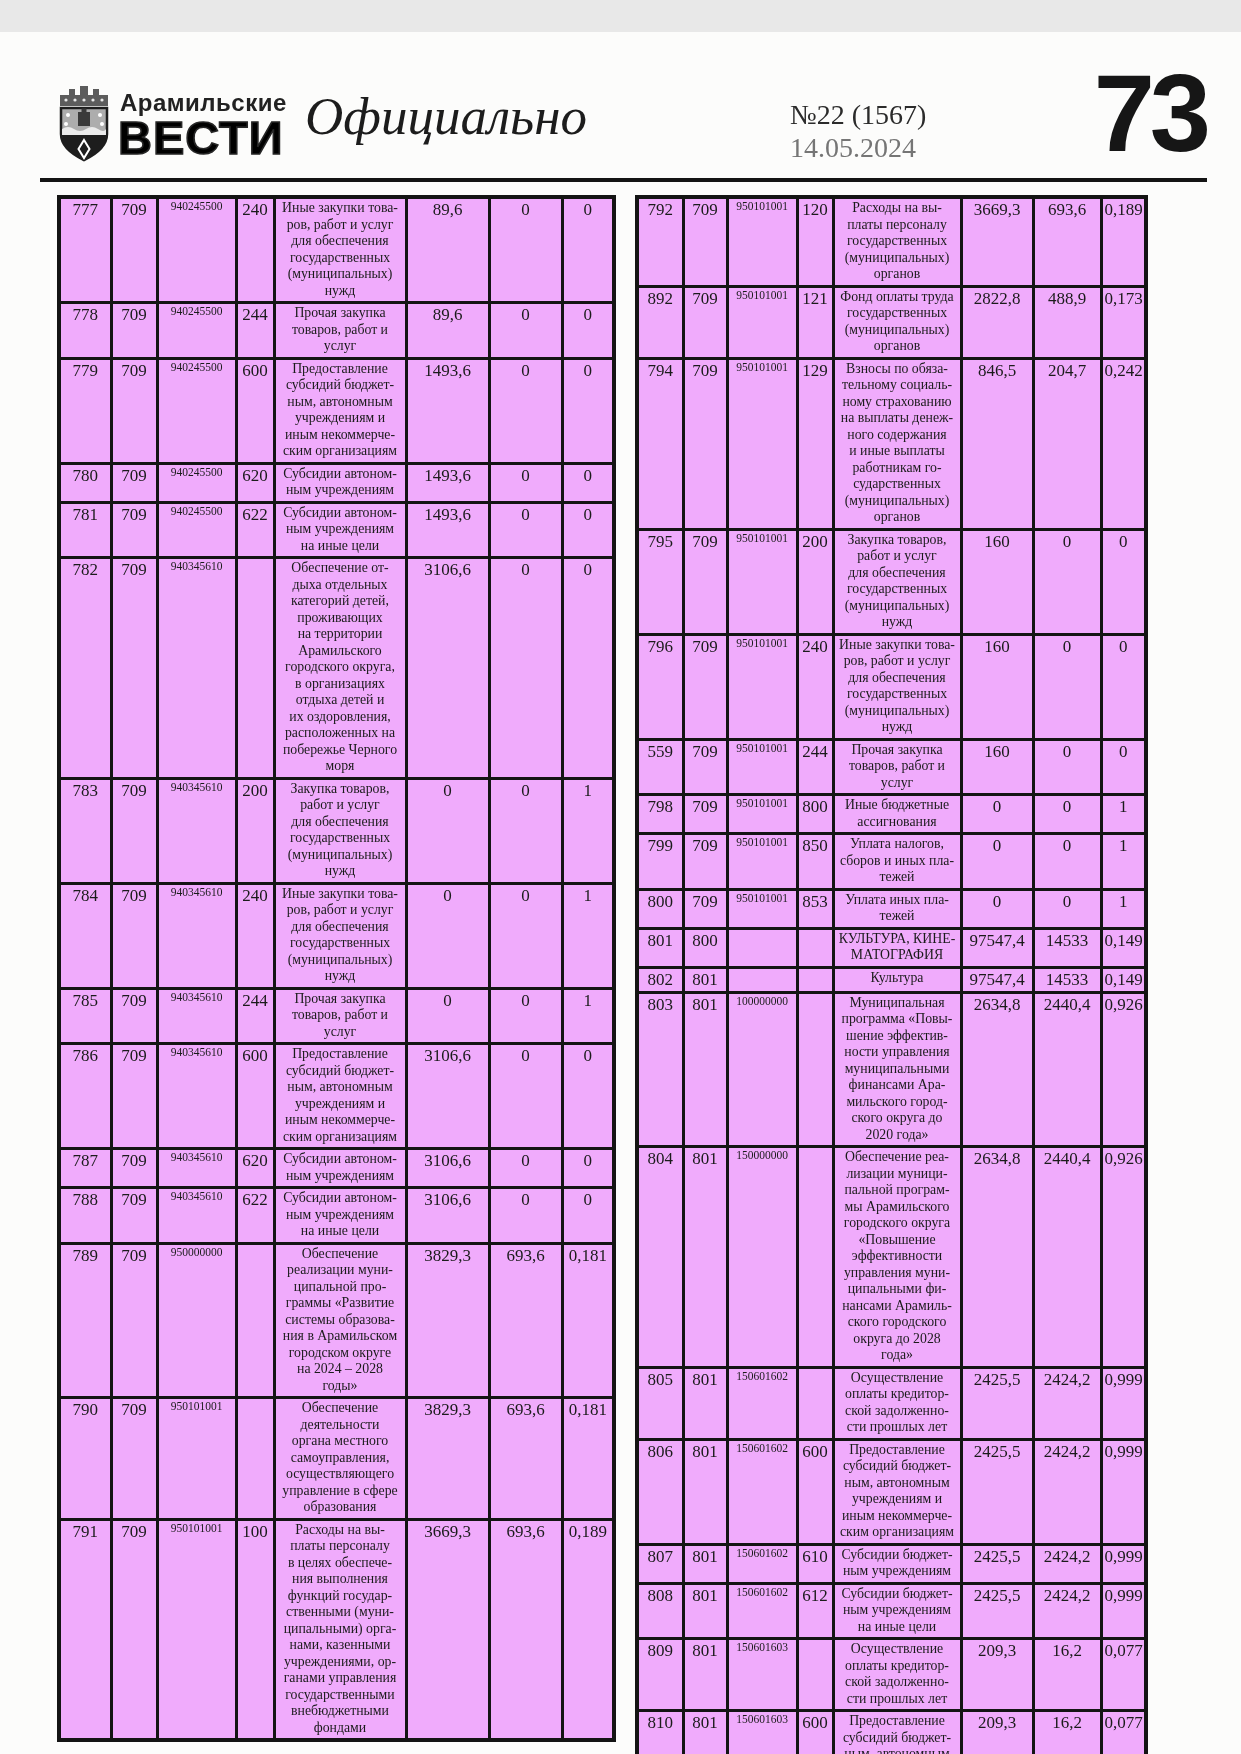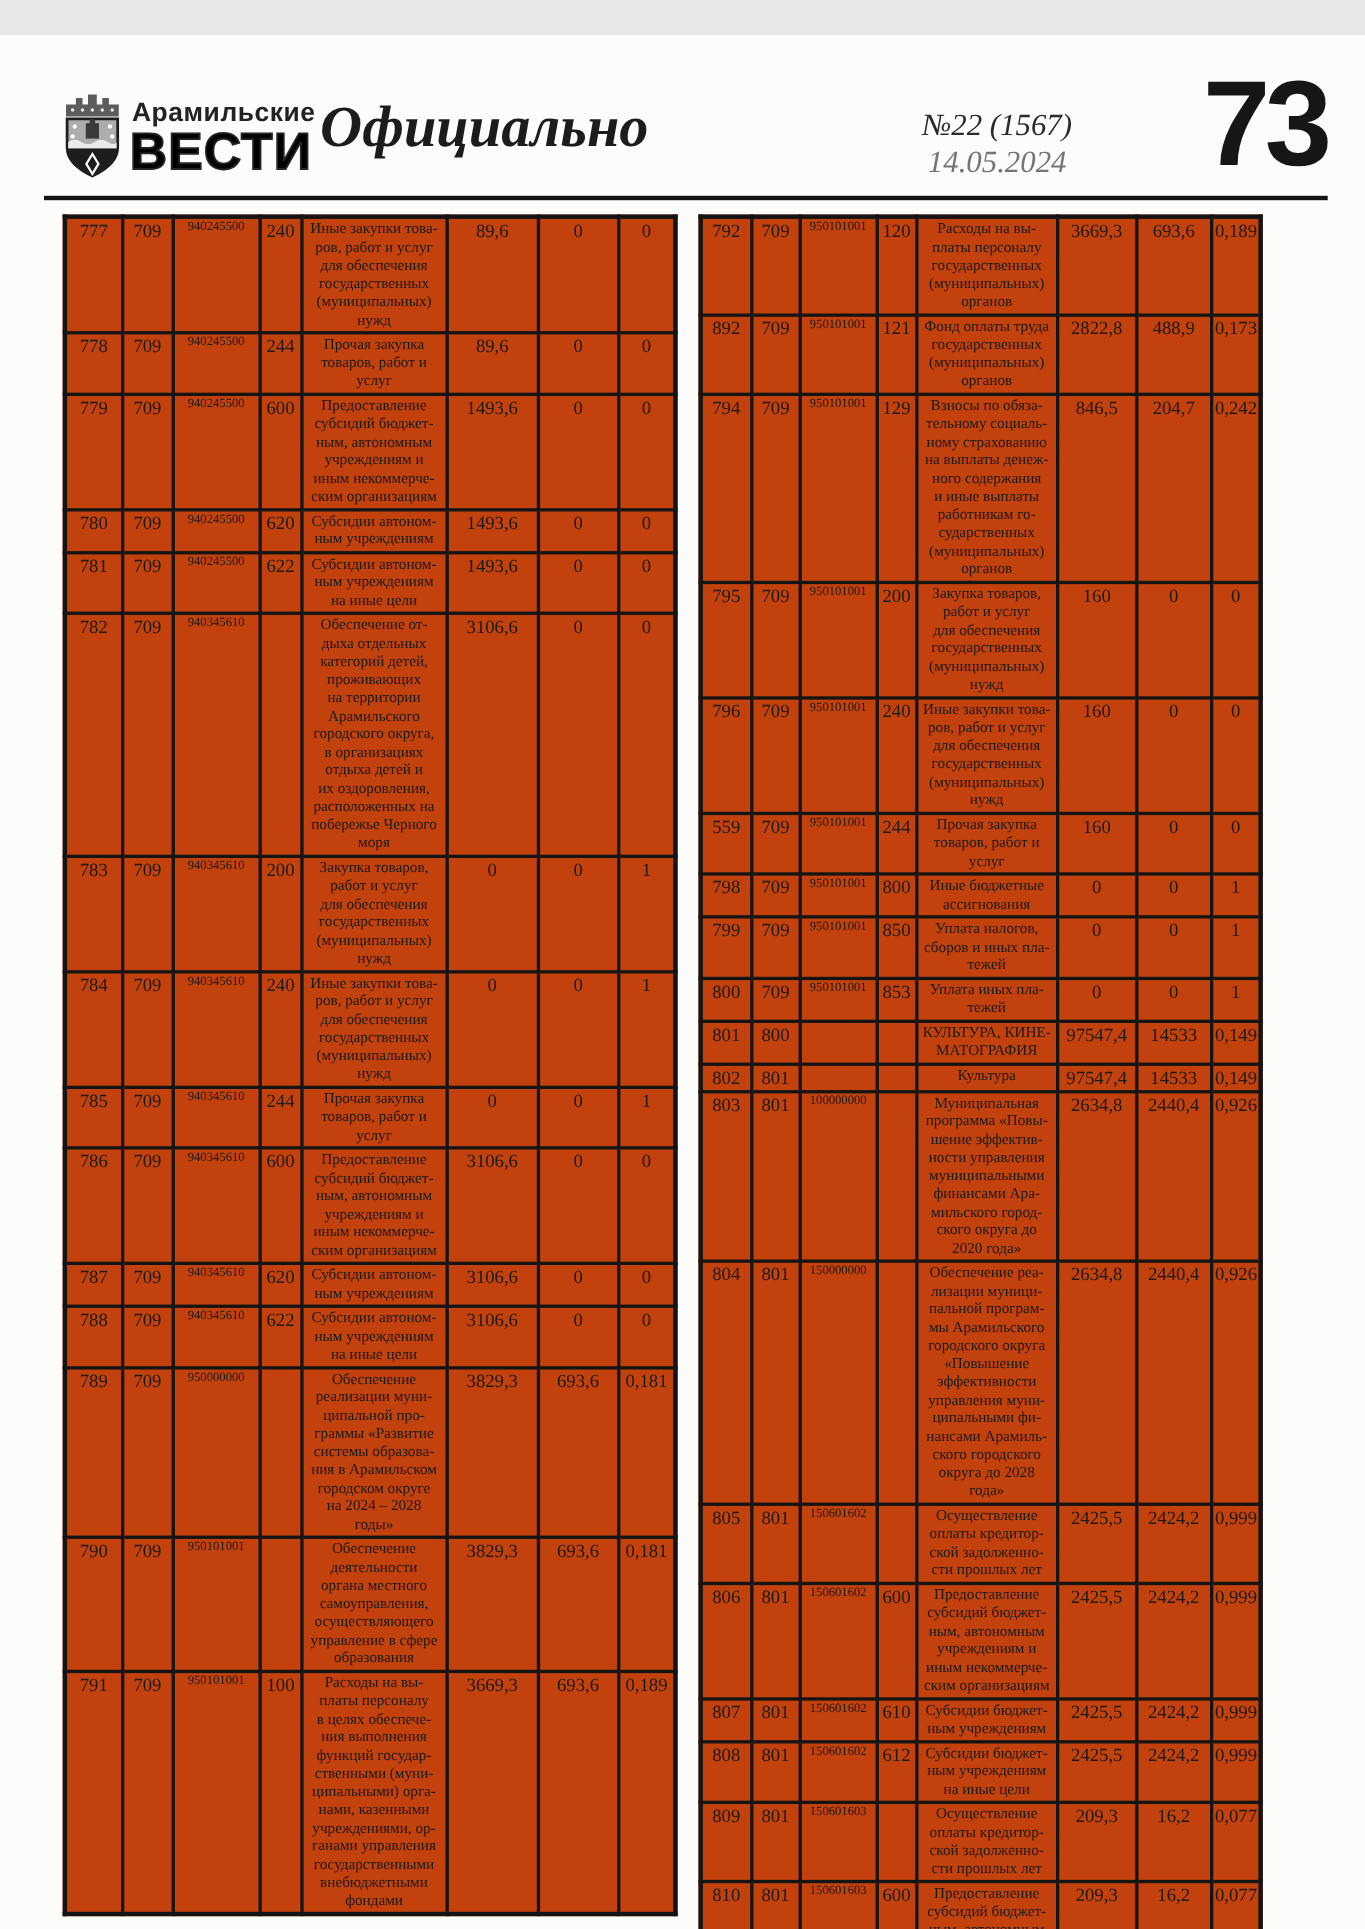--- a/index.html
+++ b/index.html
@@ -22,44 +22,44 @@
   }
   .masthead-bottom{
     position:absolute;left:118px;top:78px;
     font-family:"Liberation Sans", sans-serif;
     font-weight:700;font-size:47px;letter-spacing:1px;
     color:#000000;
     -webkit-text-stroke:1.6px #262626;
     text-shadow:0 0 1px #333;
   }
   .section-title{
-    position:absolute;left:291px;top:54px;
+    position:absolute;left:305px;top:54px;
     font-family:"Liberation Serif", serif;
-    font-style:italic;font-weight:700;
+    font-style:italic;font-weight:400;
     font-size:53px;color:#1c1c1c;
   }
   .issue-block{
     position:absolute;left:790px;top:66px;width:233px;
-    text-align:center;font-size:28px;line-height:33px;font-style:italic;
+    text-align:left;font-size:28px;line-height:33px;
   }
   .issue-number{color:#2b2b2b;}
   .issue-date{color:#757575;}
   .page-number{
     position:absolute;left:1056px;top:26px;width:150px;
     font-family:"Liberation Sans", sans-serif;
     font-weight:700;font-size:110px;line-height:1;
     letter-spacing:-5px;color:#161616;text-align:right;
   }
   .rule{position:absolute;left:40px;top:146px;width:1167px;height:4px;background:#141414;}
   
   table.budget{
     position:absolute;top:163px;
     border-collapse:collapse;table-layout:fixed;
     border:4px solid #141414;
-    background:#c2410c;
+    background:#f0abfc;
   }
   #table-left{left:57px;width:555px;}
   #table-right{left:635px;width:509px;}
   table.budget td{
     border:3px solid #141414;
     vertical-align:top;
     padding:1px 2px 2px;
     text-align:center;
     overflow:hidden;
   }

